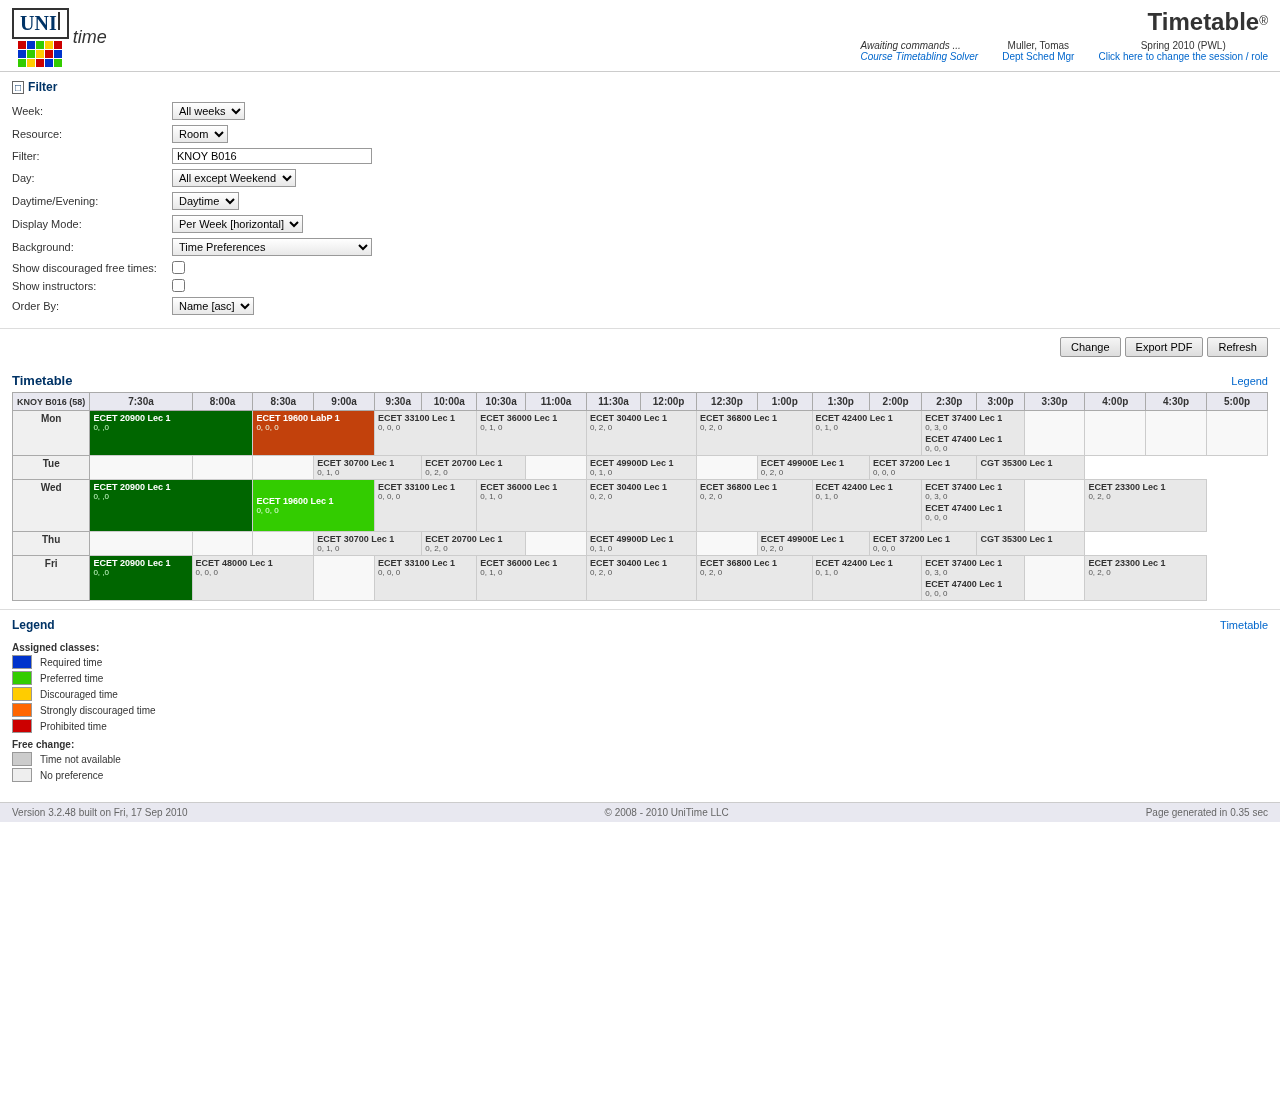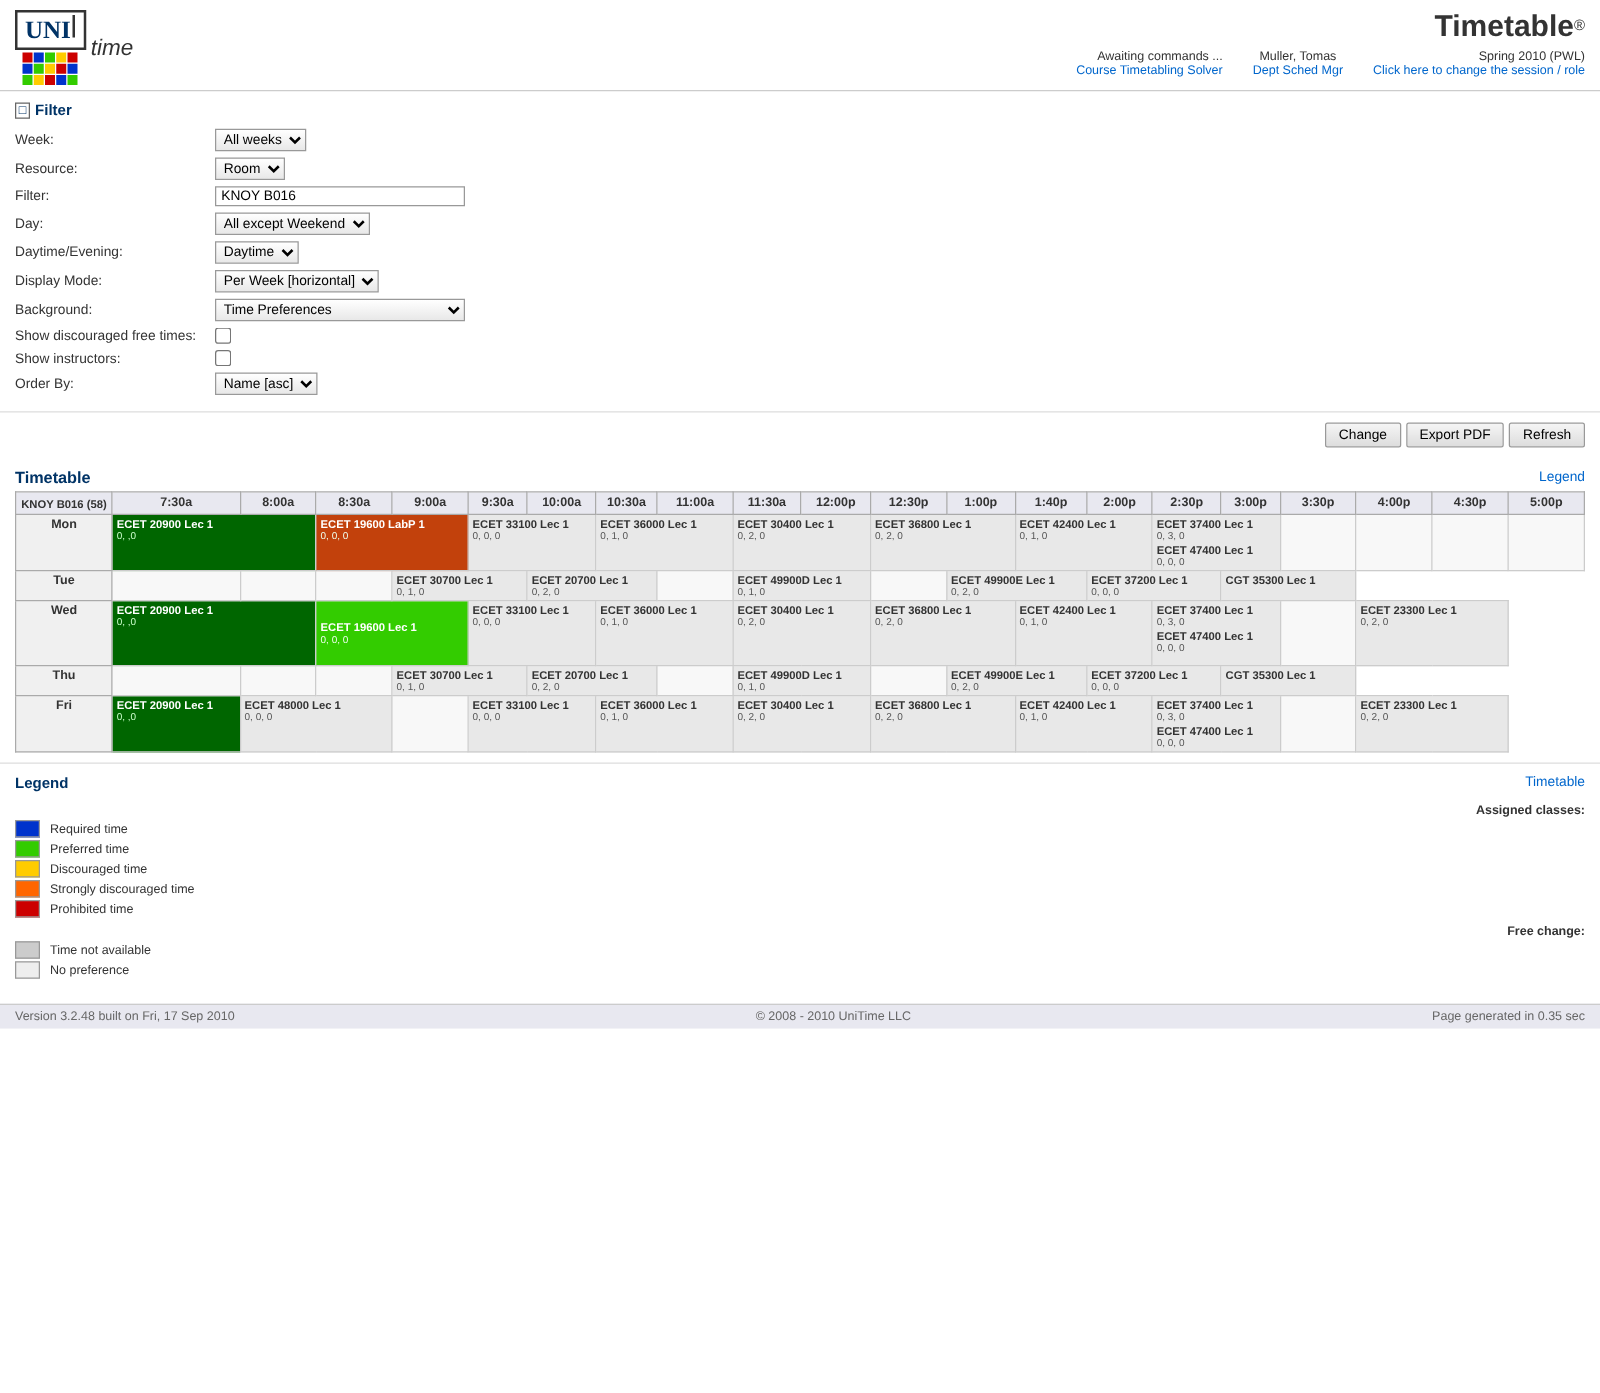--- a/index.html
+++ b/index.html
@@ -34,21 +34,21 @@
     .tt-table { width: 100%; border-collapse: collapse; font-size: 10px; }
     .tt-table th { background: #e8e8f0; border: 1px solid #aaa; padding: 3px 4px; text-align: center; font-size: 10px; white-space: nowrap; }
     .tt-table td { border: 1px solid #ccc; padding: 2px; vertical-align: top; min-width: 50px; }
     .tt-table .day-cell { background: #f0f0f0; font-weight: bold; text-align: center; width: 60px; border: 1px solid #aaa; }
     .tt-table .room-header { background: #e8e8f0; font-weight: bold; font-size: 10px; }
 
     
     .legend-section { padding: 8px 12px; border-top: 1px solid #ddd; }
     .legend-header { display: flex; justify-content: space-between; align-items: center; }
     .legend-title { font-weight: bold; font-size: 12px; color: #003366; }
-    .legend-body { padding: 6px 0; text-align: right; }
+    .legend-body { padding: 6px 0; }
     .legend-category { font-size: 10px; font-weight: bold; margin: 4px 0 2px 0; }
     .legend-item { display: flex; align-items: center; gap: 8px; margin: 2px 0; font-size: 10px; }
     .legend-color { width: 20px; height: 14px; border: 1px solid #999; display: inline-block; }
     .color-blue { background: #0033cc; }
     .color-dark-green { background: #006600; }
     .color-green { background: #33cc00; }
     .color-white { background: #f8f8f8; }
     .color-yellow { background: #ffcc00; }
     .color-orange { background: #ff6600; }
     .color-red { background: #cc0000; }
@@ -86,29 +86,29 @@
           <div style="background:#33cc00;"></div>
       </div>
     </div>
     <span style="font-size:18px; font-style:italic; color:#333; margin-left:4px;">time</span>
   </div>
   <div class="header-right">
     <div>
       <span style="font-size:24px; font-weight:bold; color:#333;">Timetable</span><span style="font-size:12px; vertical-align:super;">®</span>
     </div>
     <div style="display:flex; gap:24px; margin-top:4px; font-size:10px;">
-      <div style="text-align:right;">
+      <div style="text-align:left;font-style:italic;">
         <div>Awaiting commands ...</div>
         <div style="color:#0066cc;">Course Timetabling Solver</div>
       </div>
       <div style="text-align:center;">
         <div>Muller, Tomas</div>
         <div style="color:#0066cc;">Dept Sched Mgr</div>
       </div>
-      <div style="">
+      <div style="text-align:center;">
         <div>Spring 2010 (PWL)</div>
         <div style="color:#0066cc;">Click here to change the session / role</div>
       </div>
     </div>
   </div>
 </div>
 
 <div class="filter-section">
   <div class="filter-title">
     <span style="font-size:10px; border:1px solid #666; padding:0 2px; cursor:pointer;">□</span>
@@ -221,21 +221,21 @@
         <th>8:30a</th>
         <th>9:00a</th>
         <th>9:30a</th>
         <th>10:00a</th>
         <th>10:30a</th>
         <th>11:00a</th>
         <th>11:30a</th>
         <th>12:00p</th>
         <th>12:30p</th>
         <th>1:00p</th>
-        <th>1:40p</th>
+        <th>1:30p</th>
         <th>2:00p</th>
         <th>2:30p</th>
         <th>3:00p</th>
         <th>3:30p</th>
         <th>4:00p</th>
         <th>4:30p</th>
         <th>5:00p</th>
       </tr>
     </thead>
     <tbody>

